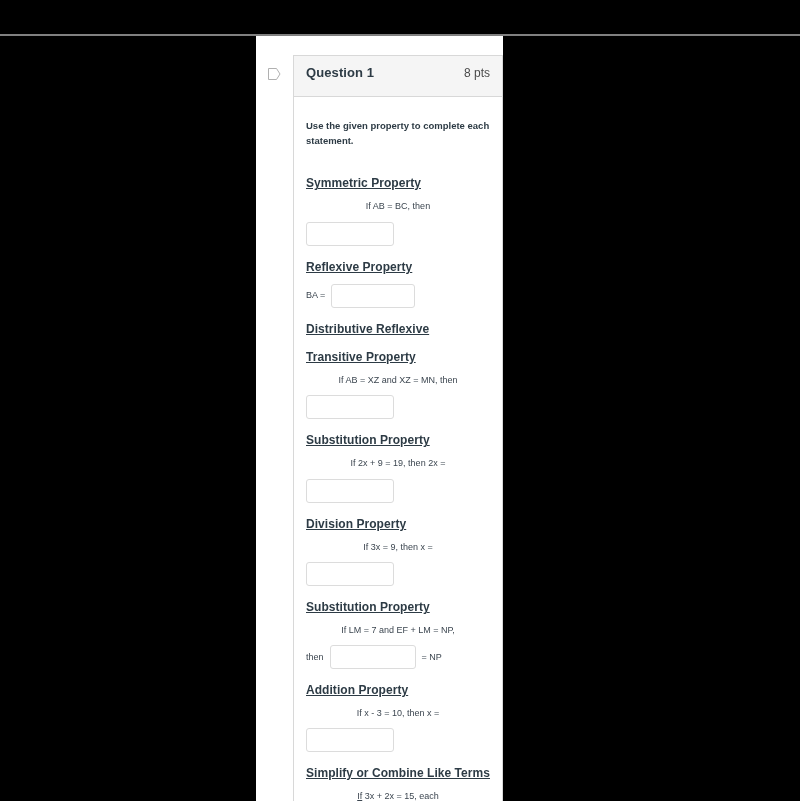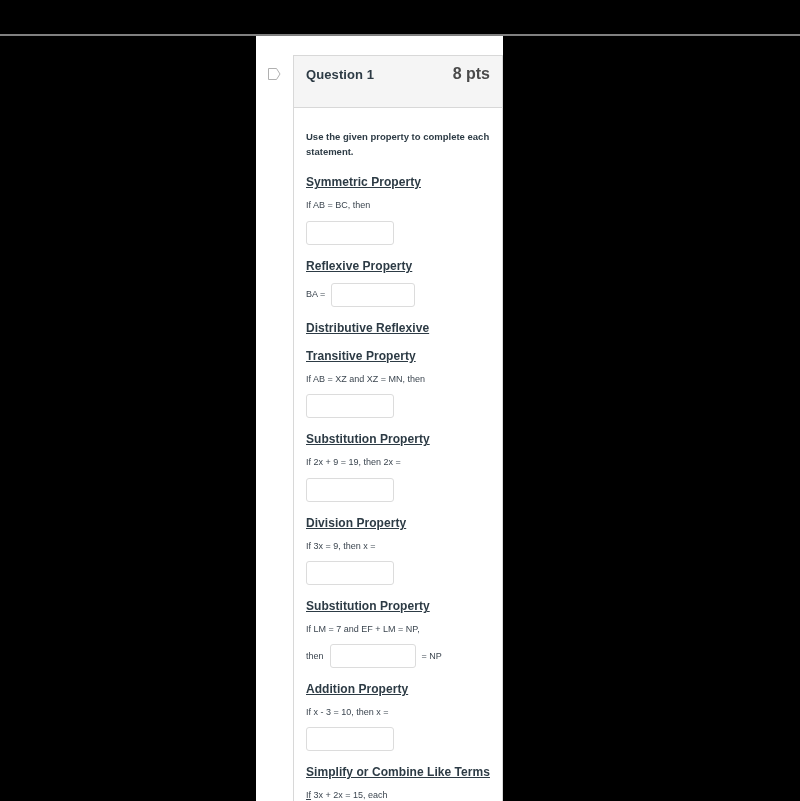--- a/index.html
+++ b/index.html
@@ -64,49 +64,49 @@
   .question-card {
     flex: 1 1 auto;
     border: 1px solid #d8d8d8;
     background: #ffffff;
     box-sizing: border-box;
   }
 
   .question-header {
     background: #f5f5f5;
     border-bottom: 1px solid #d8d8d8;
-    padding: 9px 12px 24px 12px;
+    padding: 9px 12px 16px 12px;
     display: flex;
     align-items: baseline;
     justify-content: space-between;
   }
 
   .question-title {
     font-size: 13px;
     font-weight: bold;
     color: #2d3b45;
     letter-spacing: 0.1px;
   }
 
   .question-points {
-    font-size: 16px;
+    font-size: 12px;
     color: #4a4a4a;
-    font-weight: bold;
+    font-weight: normal;
   }
 
   .question-body {
     padding: 22px 12px 20px 12px;
   }
 
   .intro-text {
     font-size: 9.5px;
     font-weight: bold;
     color: #2d3b45;
     line-height: 1.55;
-    margin: 0 0 16px 0;
+    margin: 0 0 28px 0;
   }
 
   .prop-block {
     margin-bottom: 14px;
   }
 
   .prop-heading {
     font-size: 12px;
     font-weight: bold;
     color: #2d3b45;
@@ -120,20 +120,21 @@
     color: #3c4650;
     line-height: 1.5;
     margin: 0;
     display: flex;
     align-items: center;
     flex-wrap: wrap;
   }
 
   .prop-line.stacked {
     display: block;
+    text-align: center;
   }
 
   .prop-line .lead-underline {
     text-decoration: underline;
   }
 
   .answer-box {
     border: 1px solid #dcdcdc;
     border-radius: 3px;
     background: #ffffff;

